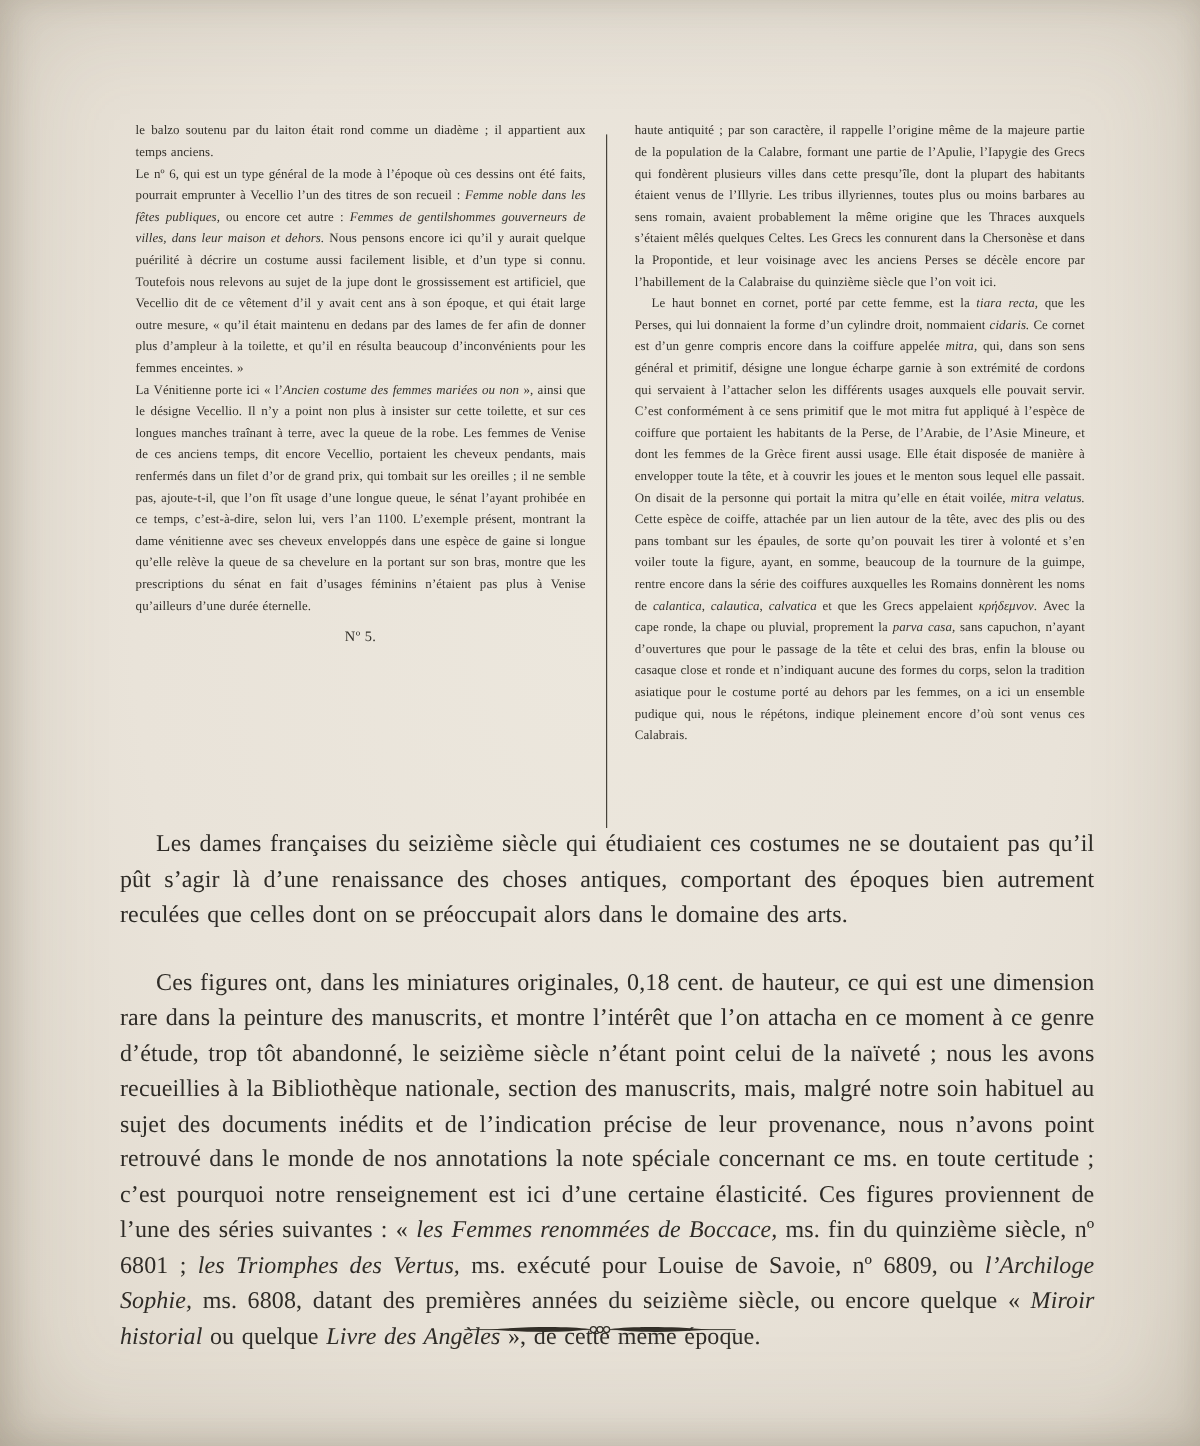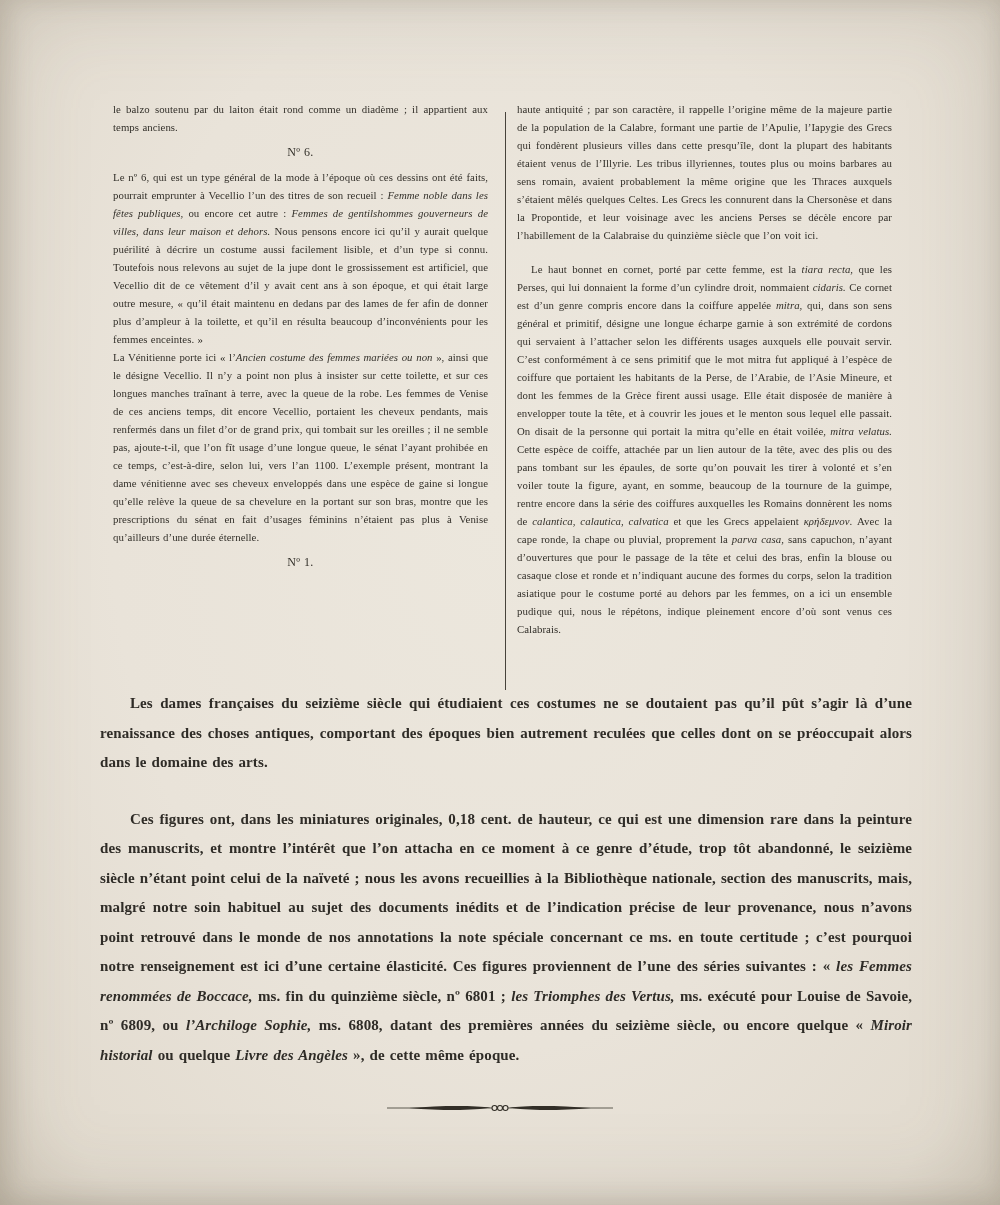--- a/index.html
+++ b/index.html
@@ -8,62 +8,61 @@
     font-family:"Liberation Serif","DejaVu Serif",serif;
     background:#e8e2d8;overflow:hidden;
   }
   .page{
     position:absolute;inset:0;
     background:radial-gradient(ellipse at 50% 42%, #ece7dd 0%, #e9e3d9 55%, #e2dbcf 88%, #d8d0c2 100%);
     box-shadow:inset 0 0 90px rgba(110,98,80,.22), inset 10px 0 26px rgba(110,98,80,.14), inset 0 -8px 22px rgba(110,98,80,.10);
   }
   .columns{
     position:absolute;left:113px;top:100px;width:792px;
-    display:flex;gap:29px;
+    display:flex;gap:41px;
   }
   .col{width:375px;color:#33302a;}
   .col .para{
     margin:0;font-size:10.8px;line-height:18px;
     text-align:justify;word-spacing:.6px;letter-spacing:.05px;
   }
-  .col .para.indent{text-indent:14px;margin-top:16px;}
+  .col .para.indent{text-indent:14px;}
   .col-heading{
     text-align:center;font-size:12px;color:#33302a;
     margin:9px 0 8px;letter-spacing:.4px;
   }
   .col-rule{
     position:absolute;left:505px;top:112px;height:578px;width:1px;
     background:#47433b;
   }
   .bottom{
     position:absolute;left:100px;top:689px;width:812px;color:#2f2c27;
   }
   .bottom .para{
-    margin:0 0 27px;font-size:15px;line-height:29.5px;
-    text-align:justify;word-spacing:1.2px;letter-spacing:.1px;font-weight:bold;
+    margin:0 0 27px;font-size:20px;line-height:29.5px;
+    text-align:justify;word-spacing:1.2px;letter-spacing:.1px;
   }
   .bottom .para.indent{text-indent:30px;}
   .ornament{
     position:absolute;left:50%;top:1100px;transform:translateX(-50%);
     width:230px;height:16px;
   }
   i{font-style:italic;}
 </style>
 </head>
 <body>
 
 <div class="page">
 
   <div class="columns">
     <div class="col">
         <p class="para"><span>le balzo soutenu par du laiton était rond comme un diadème ; il appartient aux temps anciens.</span></p>
-        <div class="col-heading">Nº 6.</div>
         <p class="para"><span>Le nº 6, qui est un type général de la mode à l’époque où ces dessins ont été faits, pourrait emprunter à Vecellio l’un des titres de son recueil : </span><i>Femme noble dans les fêtes publiques,</i><span> ou encore cet autre : </span><i>Femmes de gentilshommes gouverneurs de villes, dans leur maison et dehors.</i><span> Nous pensons encore ici qu’il y aurait quelque puérilité à décrire un costume aussi facilement lisible, et d’un type si connu. Toutefois nous relevons au sujet de la jupe dont le grossissement est artificiel, que Vecellio dit de ce vêtement d’il y avait cent ans à son époque, et qui était large outre mesure, « qu’il était maintenu en dedans par des lames de fer afin de donner plus d’ampleur à la toilette, et qu’il en résulta beaucoup d’inconvénients pour les femmes enceintes. »</span></p>
         <p class="para"><span>La Vénitienne porte ici « l’</span><i>Ancien costume des femmes mariées ou non</i><span> », ainsi que le désigne Vecellio. Il n’y a point non plus à insister sur cette toilette, et sur ces longues manches traînant à terre, avec la queue de la robe. Les femmes de Venise de ces anciens temps, dit encore Vecellio, portaient les cheveux pendants, mais renfermés dans un filet d’or de grand prix, qui tombait sur les oreilles ; il ne semble pas, ajoute-t-il, que l’on fît usage d’une longue queue, le sénat l’ayant prohibée en ce temps, c’est-à-dire, selon lui, vers l’an 1100. L’exemple présent, montrant la dame vénitienne avec ses cheveux enveloppés dans une espèce de gaine si longue qu’elle relève la queue de sa chevelure en la portant sur son bras, montre que les prescriptions du sénat en fait d’usages féminins n’étaient pas plus à Venise qu’ailleurs d’une durée éternelle.</span></p>
-        <div class="col-heading">Nº 1.</div>
+        <div class="col-heading">Nº 5.</div>
       </div>
     <div class="col">
         <p class="para"><span>haute antiquité ; par son caractère, il rappelle l’origine même de la majeure partie de la population de la Calabre, formant une partie de l’Apulie, l’Iapygie des Grecs qui fondèrent plusieurs villes dans cette presqu’île, dont la plupart des habitants étaient venus de l’Illyrie. Les tribus illyriennes, toutes plus ou moins barbares au sens romain, avaient probablement la même origine que les Thraces auxquels s’étaient mêlés quelques Celtes. Les Grecs les connurent dans la Chersonèse et dans la Propontide, et leur voisinage avec les anciens Perses se décèle encore par l’habillement de la Calabraise du quinzième siècle que l’on voit ici.</span></p>
         <p class="para indent"><span>Le haut bonnet en cornet, porté par cette femme, est la </span><i>tiara recta,</i><span> que les Perses, qui lui donnaient la forme d’un cylindre droit, nommaient </span><i>cidaris.</i><span> Ce cornet est d’un genre compris encore dans la coiffure appelée </span><i>mitra,</i><span> qui, dans son sens général et primitif, désigne une longue écharpe garnie à son extrémité de cordons qui servaient à l’attacher selon les différents usages auxquels elle pouvait servir. C’est conformément à ce sens primitif que le mot mitra fut appliqué à l’espèce de coiffure que portaient les habitants de la Perse, de l’Arabie, de l’Asie Mineure, et dont les femmes de la Grèce firent aussi usage. Elle était disposée de manière à envelopper toute la tête, et à couvrir les joues et le menton sous lequel elle passait. On disait de la personne qui portait la mitra qu’elle en était voilée, </span><i>mitra velatus.</i><span> Cette espèce de coiffe, attachée par un lien autour de la tête, avec des plis ou des pans tombant sur les épaules, de sorte qu’on pouvait les tirer à volonté et s’en voiler toute la figure, ayant, en somme, beaucoup de la tournure de la guimpe, rentre encore dans la série des coiffures auxquelles les Romains donnèrent les noms de </span><i>calantica</i><span>, </span><i>calautica</i><span>, </span><i>calvatica</i><span> et que les Grecs appelaient </span><i>κρήδεμνον</i><span>. Avec la cape ronde, la chape ou pluvial, proprement la </span><i>parva casa,</i><span> sans capuchon, n’ayant d’ouvertures que pour le passage de la tête et celui des bras, enfin la blouse ou casaque close et ronde et n’indiquant aucune des formes du corps, selon la tradition asiatique pour le costume porté au dehors par les femmes, on a ici un ensemble pudique qui, nous le répétons, indique pleinement encore d’où sont venus ces Calabrais.</span></p>
       </div>
   </div>
 
   <div class="col-rule"></div>
 
   <div class="bottom">

